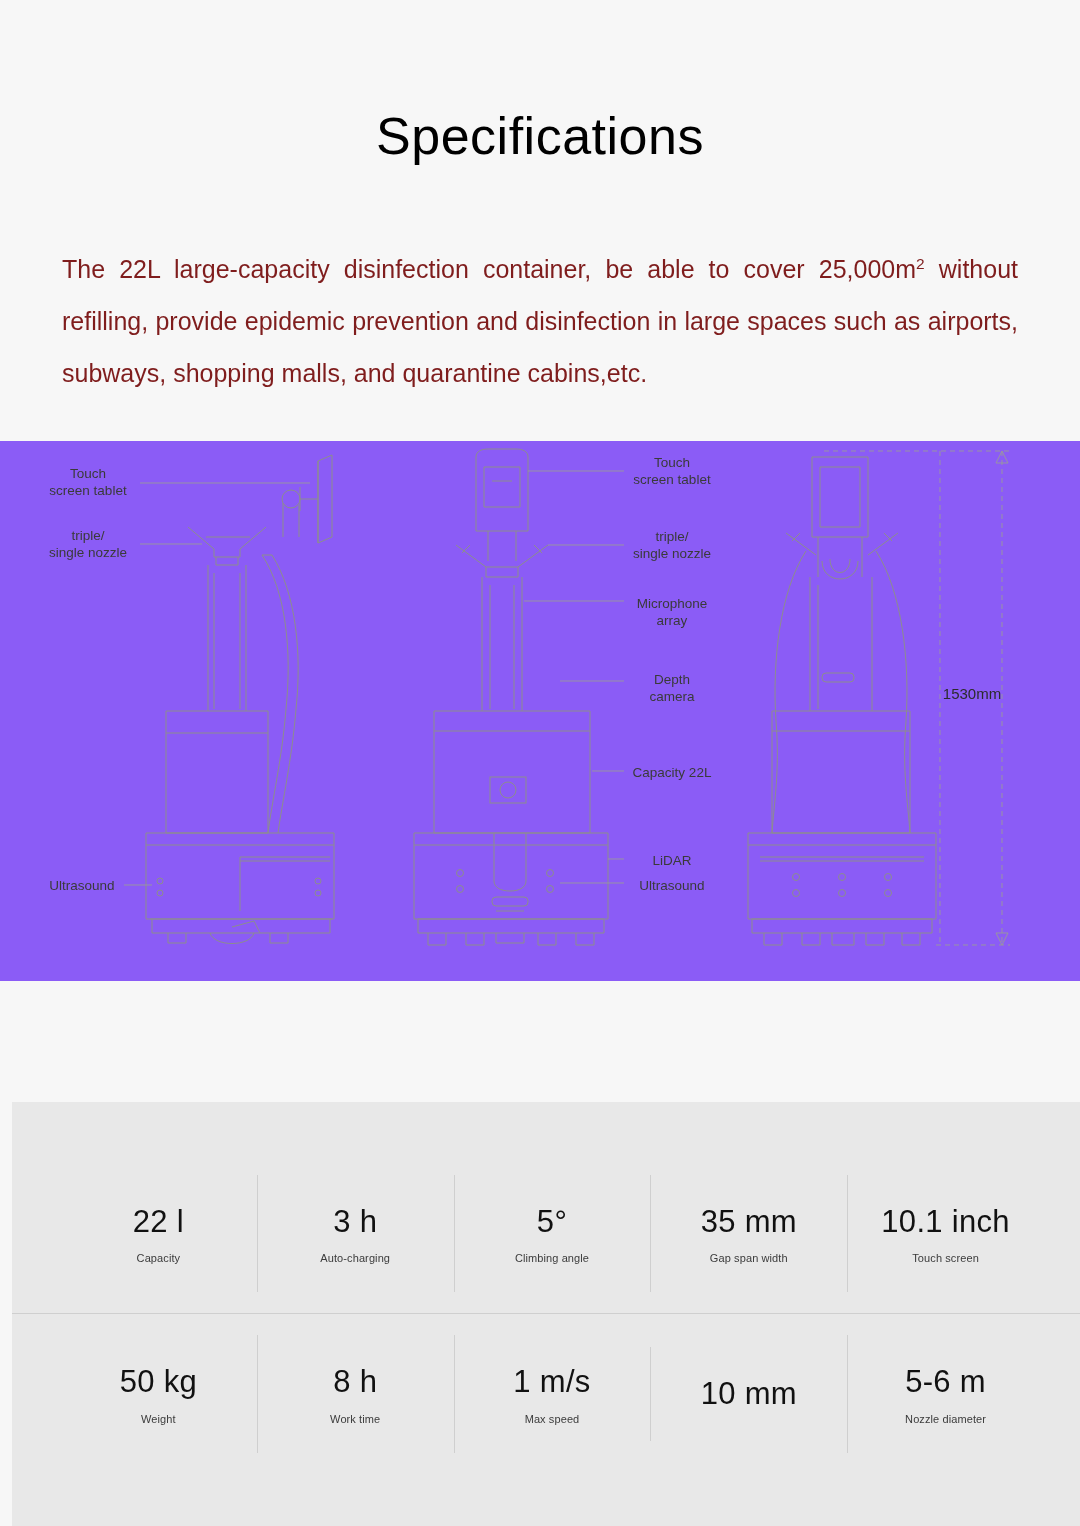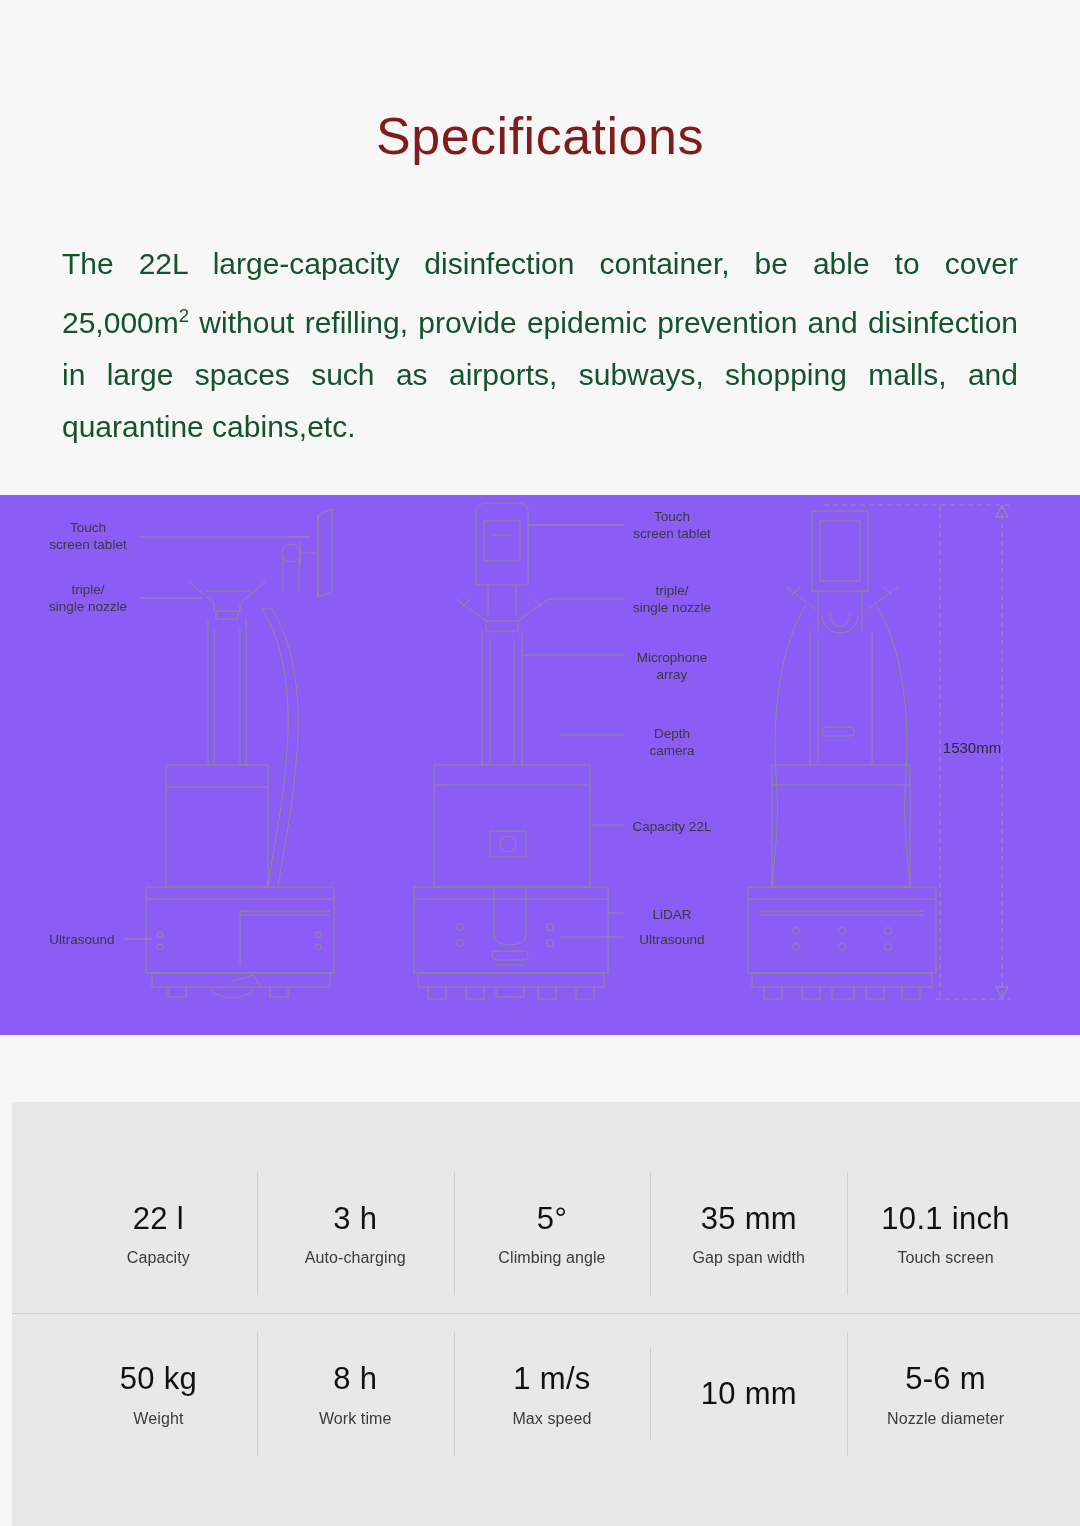--- a/index.html
+++ b/index.html
@@ -21,32 +21,32 @@
     display: flex;
     flex-direction: column;
   }
 
   
   .title {
     text-align: center;
     font-size: 52px;
     font-weight: 400;
     letter-spacing: 0.5px;
-    color: #7f1d1d;
+    color: #000000;
     margin-top: 108px;
     line-height: 1.1;
   }
 
   .intro {
     margin: 38px 62px 0 62px;
-    font-size: 30px;
+    font-size: 25px;
     line-height: 52px;
     text-align: justify;
     text-justify: inter-word;
-    color: #14532d;
+    color: #7f1d1d;
   }
   .intro .sup { font-size: 0.62em; vertical-align: super; }
 
   
   .diagram-band {
     position: relative;
     margin-top: 42px;
     height: 540px;
     background: #8b5cf6;
   }
@@ -88,21 +88,21 @@
   }
   .spec-value {
     font-size: 31px;
     font-weight: 400;
     color: #111;
     line-height: 1.25;
     letter-spacing: 0.3px;
   }
   .spec-label {
     margin-top: 11px;
-    font-size: 16px;
+    font-size: 11px;
     color: #3b3b3b;
     letter-spacing: 0.1px;
   }
 
   
   .dg-label { font-family: "Liberation Sans", sans-serif; font-size: 13.5px; fill: #3a3a3a; }
   .dg-dim { font-family: "Liberation Sans", sans-serif; font-size: 15px; fill: #2b2b2b; }
   .ln { stroke: #8d8d8d; stroke-width: 1; fill: none; }
   .ln-thin { stroke: #9a9a9a; stroke-width: 0.9; fill: none; }
   .ln-dash { stroke: #9a9a9a; stroke-width: 0.9; fill: none; stroke-dasharray: 5 4; }

